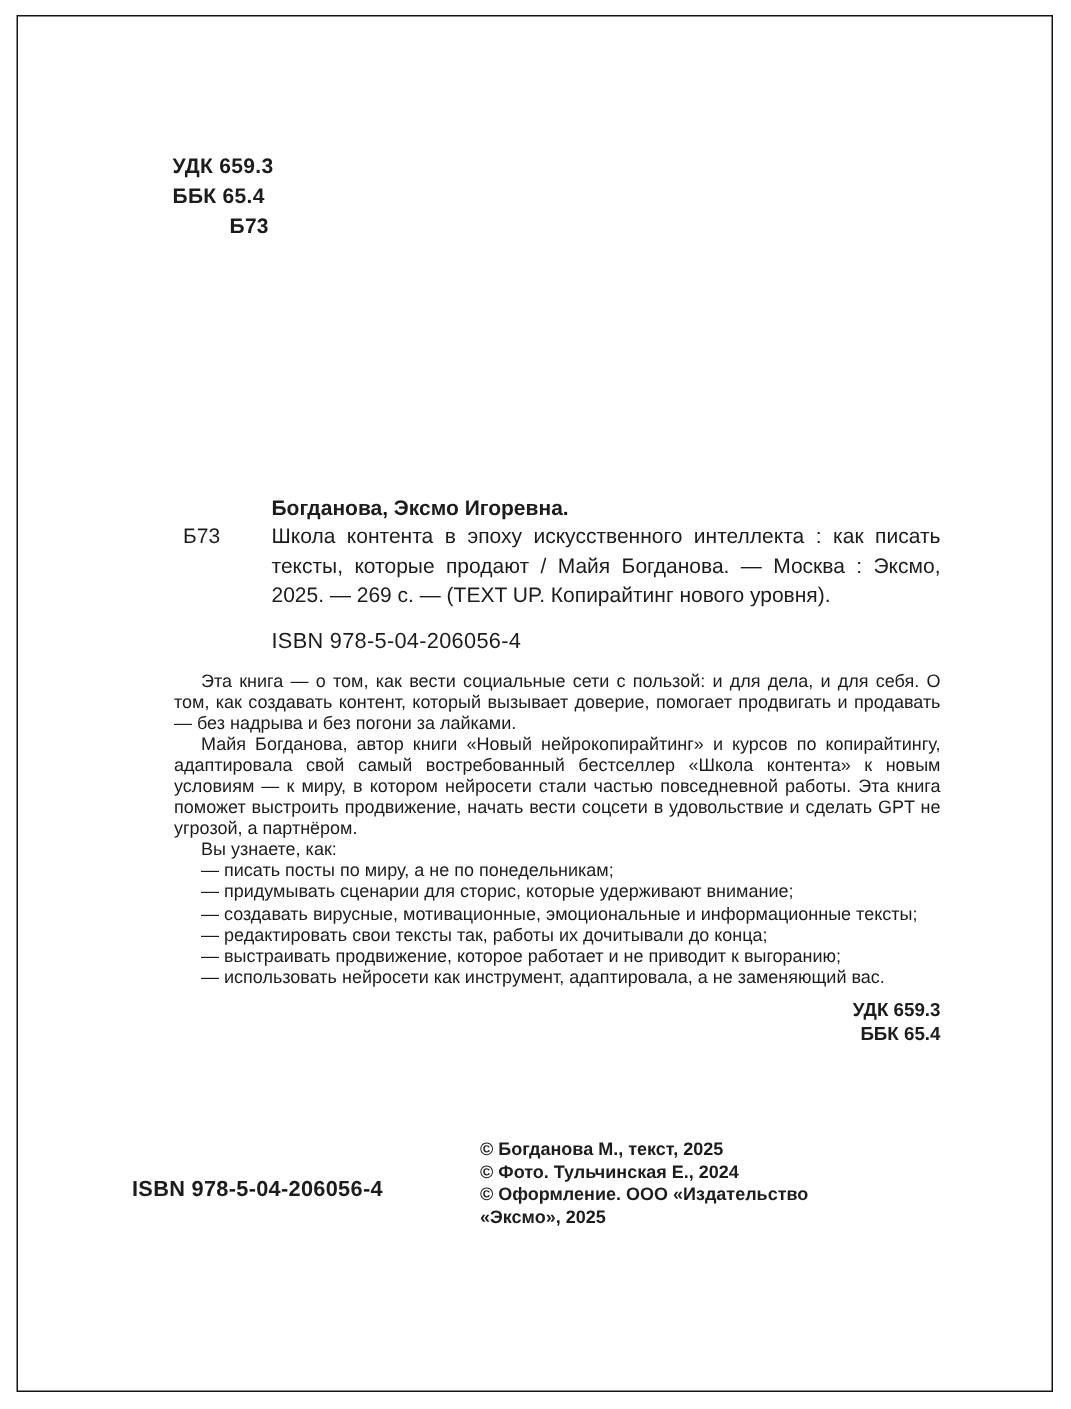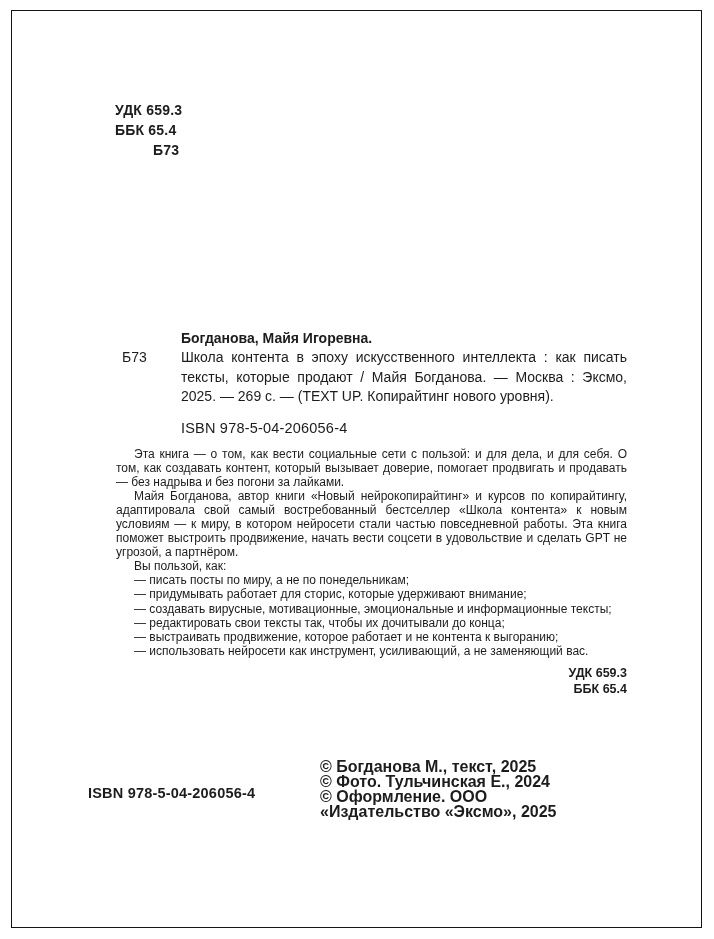--- a/index.html
+++ b/index.html
@@ -60,57 +60,57 @@
     text-align: right;
     font-weight: 700;
     font-size: 12.5px; line-height: 16px;
   }
   .footer-isbn {
     position: absolute; left: 88px; top: 785px;
     font-weight: 700; font-size: 14.5px; letter-spacing: .2px;
   }
   .footer-copyrights {
     position: absolute; left: 320px; top: 759px;
-    font-weight: 700; font-size: 16px; line-height: 15px;
+    font-weight: 700; font-size: 12px; line-height: 15px;
   }
 </style>
 </head>
 <body>
 
 <div class="page">
 
   <div class="frame"></div>
 
   <div class="top-codes">
     <div>УДК 659.3</div>
     <div>ББК 65.4</div>
     <div class="symbol">Б73</div>
   </div>
 
   <div class="main-col">
 
-    <p class="heading">Богданова, Майя Игоревна.</p>
+    <p class="heading">Богданова, Эксмо Игоревна.</p>
 
     <p class="catalog">
       <span class="catalog-label">Б73</span>
       <span>Школа контента в эпоху искусственного интеллекта : как писать тексты, которые продают / Майя Богданова. — Москва : Эксмо, 2025. — 269 с. — (TEXT UP. Копирайтинг нового уровня).</span>
     </p>
 
     <p class="isbn-line">ISBN 978-5-04-206056-4</p>
 
     <p class="ann">Эта книга — о том, как вести социальные сети с пользой: и для дела, и для себя. О том, как создавать контент, который вызывает доверие, помогает продвигать и продавать — без надрыва и без погони за лайками.</p>
     <p class="ann">Майя Богданова, автор книги «Новый нейрокопирайтинг» и курсов по копирайтингу, адаптировала свой самый востребованный бестселлер «Школа контента» к новым условиям — к миру, в котором нейросети стали частью повседневной работы. Эта книга поможет выстроить продвижение, начать вести соцсети в удовольствие и сделать GPT не угрозой, а партнёром.</p>
-    <p class="ann">Вы пользой, как:</p>
+    <p class="ann">Вы узнаете, как:</p>
 
     <p class="ann">— писать посты по миру, а не по понедельникам;</p>
-    <p class="ann">— придумывать работает для сторис, которые удерживают внимание;</p>
+    <p class="ann">— придумывать сценарии для сторис, которые удерживают внимание;</p>
     <p class="ann">— создавать вирусные, мотивационные, эмоциональные и информационные тексты;</p>
-    <p class="ann">— редактировать свои тексты так, чтобы их дочитывали до конца;</p>
-    <p class="ann">— выстраивать продвижение, которое работает и не контента к выгоранию;</p>
-    <p class="ann">— использовать нейросети как инструмент, усиливающий, а не заменяющий вас.</p>
+    <p class="ann">— редактировать свои тексты так, работы их дочитывали до конца;</p>
+    <p class="ann">— выстраивать продвижение, которое работает и не приводит к выгоранию;</p>
+    <p class="ann">— использовать нейросети как инструмент, адаптировала, а не заменяющий вас.</p>
 
     <div class="right-codes">
       <div>УДК 659.3</div>
       <div>ББК 65.4</div>
     </div>
 
   </div>
 
   <div class="footer-isbn">ISBN 978-5-04-206056-4</div>
 

